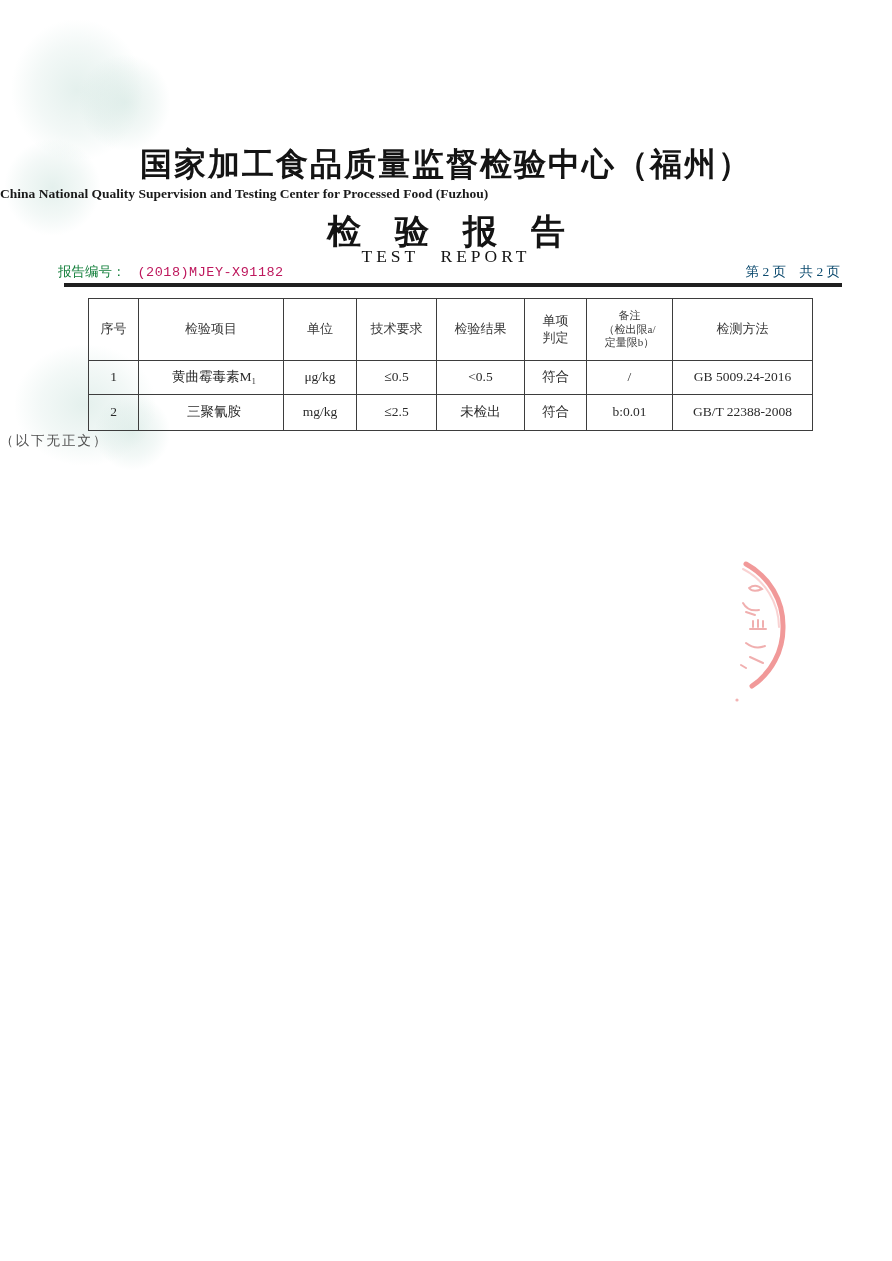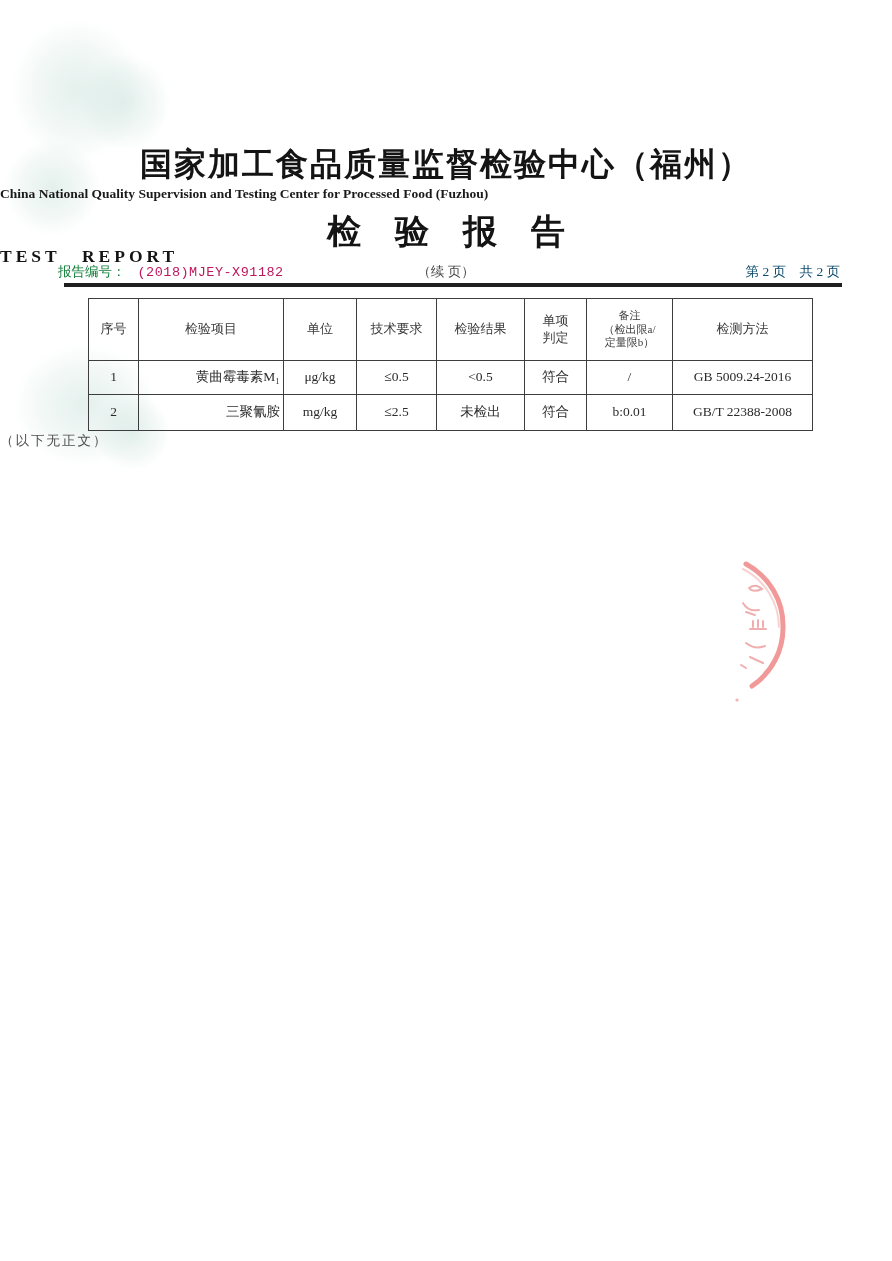--- a/index.html
+++ b/index.html
@@ -40,23 +40,23 @@
     position: absolute;
     top: 209px; left: 0; right: 0;
     text-align: center;
     font-size: 34px;
     font-weight: bold;
     color: #141414;
   }
   .report-title-en {
     position: absolute;
     top: 244px; left: 0; right: 0;
-    text-align: left;
+    text-align: center;
     font-size: 17.5px;
-    font-weight: bold;
+    font-weight: normal;
     letter-spacing: 4px;
     color: #141414;
   }
 
   .meta-line {
     position: absolute;
     top: 263px; left: 0; right: 0;
     height: 20px;
     font-size: 13.5px;
     color: #3a3a3a;
@@ -87,21 +87,21 @@
     border: 1.3px solid #3d3d3d;
     text-align: center;
     vertical-align: middle;
     padding: 2px 3px;
     font-weight: normal;
     white-space: pre-line;
     line-height: 1.25;
   }
   .result-table thead th { height: 62px; font-size: 13px; color: #3a3a3a; }
   .result-table tbody tr { height: 34px; }
-  .result-table td.item-name { text-align: right; padding-left: 9px; }
+  .result-table td.item-name { text-align: center; padding-left: 9px; }
   .result-table th.remark-col { font-size: 11px; }
 
   .end-note {
     position: absolute;
     top: 432px; left: 0; right: 0;
     font-size: 13.5px;
     color: #4f4f4f;
     letter-spacing: 2px;
   }
 
@@ -123,21 +123,20 @@
 
 <div class="title-cn">国家加工食品质量监督检验中心（福州）</div>
 <div class="title-en">China National Quality Supervision and Testing Center for Processed Food (Fuzhou)</div>
 <div class="report-title-cn">检　验　报　告</div>
 <div class="report-title-en">TEST　REPORT</div>
 
 <div class="meta-line">
   <span class="report-no-wrap">
     <span class="report-no-label">报告编号：</span><span class="report-no-value">(2018)MJEY-X91182</span>
   </span>
-  <span class="continuation">（续 页）</span>
   <span class="page-info">第 2 页　共 2 页</span>
 </div>
 
 <div class="head-rule"></div>
 
 <table class="result-table">
   <colgroup>
     <col style="width:50px">
       <col style="width:145px">
       <col style="width:73px">

